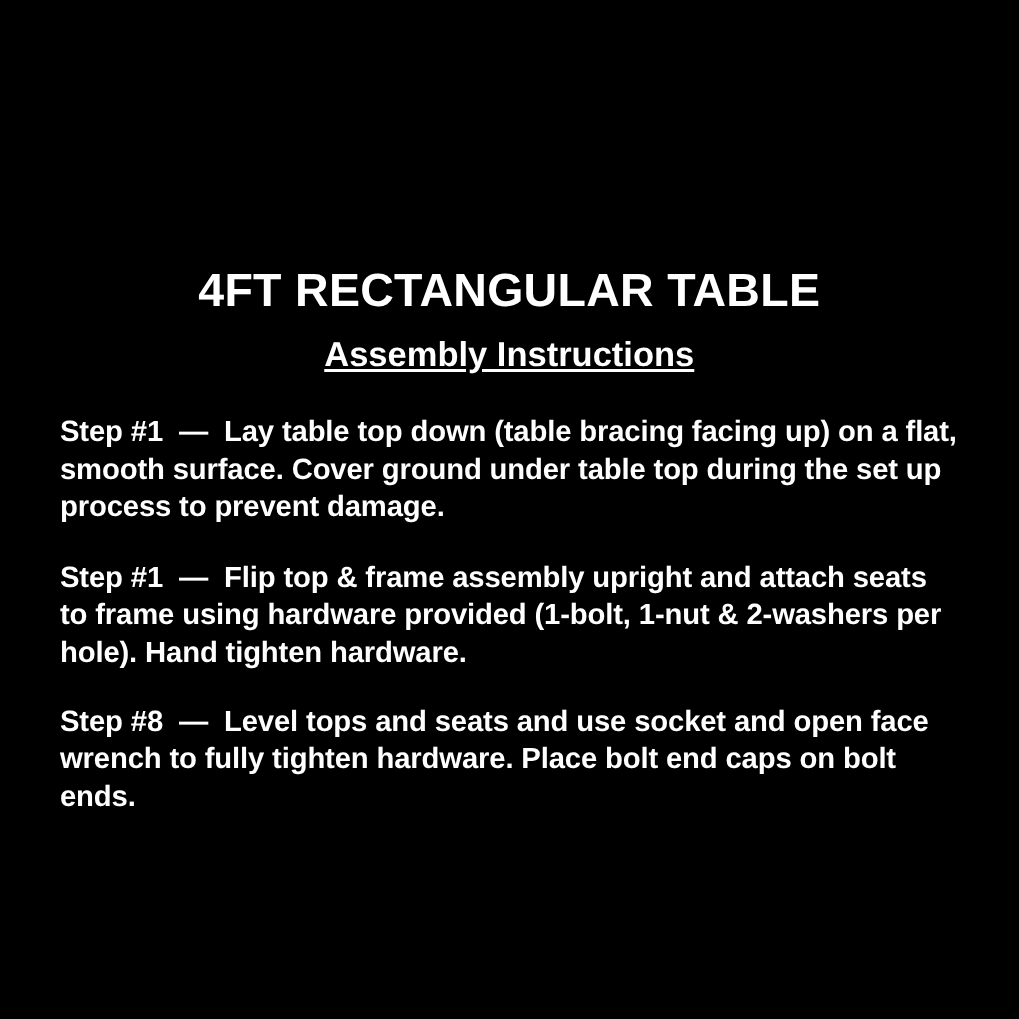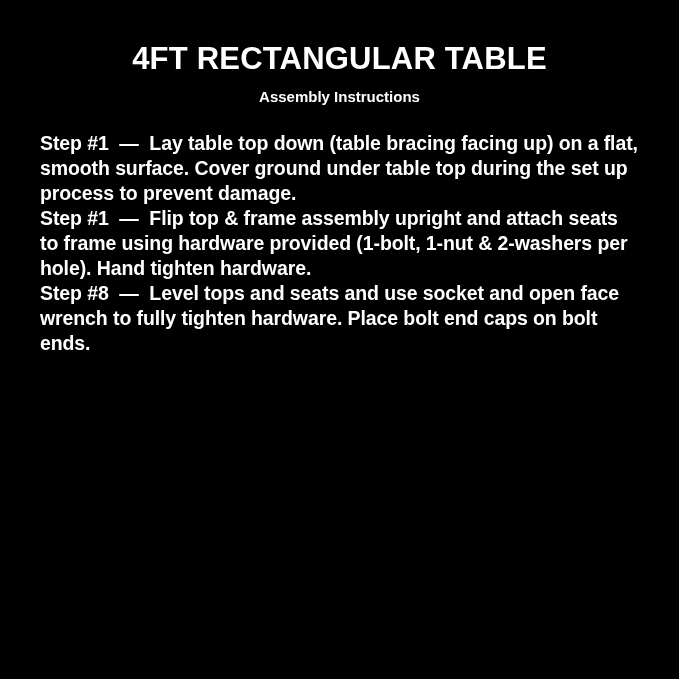--- a/index.html
+++ b/index.html
@@ -15,39 +15,42 @@
     color: #ffffff;
   }
   .page {
     width: 679px;
     height: 679px;
     box-sizing: border-box;
     background: #000000;
     padding: 36px 40px 0 40px;
     display: flex;
     flex-direction: column;
+    justify-content: center;
   }
   .title {
     text-align: center;
     font-size: 31px;
     font-weight: bold;
     letter-spacing: 0.2px;
     line-height: 1.1;
     margin: 6px 0 0 0;
   }
   .subtitle {
     text-align: center;
-    font-size: 15px;
+    font-size: 23px;
     font-weight: bold;
     margin: 12px 0 0 0;
+    text-decoration: underline;
   }
   .steps {
     margin-top: 26px;
     display: flex;
     flex-direction: column;
+    gap: 22px;
   }
   .step {
     font-size: 19.5px;
     font-weight: bold;
     line-height: 1.28;
     letter-spacing: -0.1px;
     text-align: left;
   }
   .step-label {
     white-space: nowrap;

